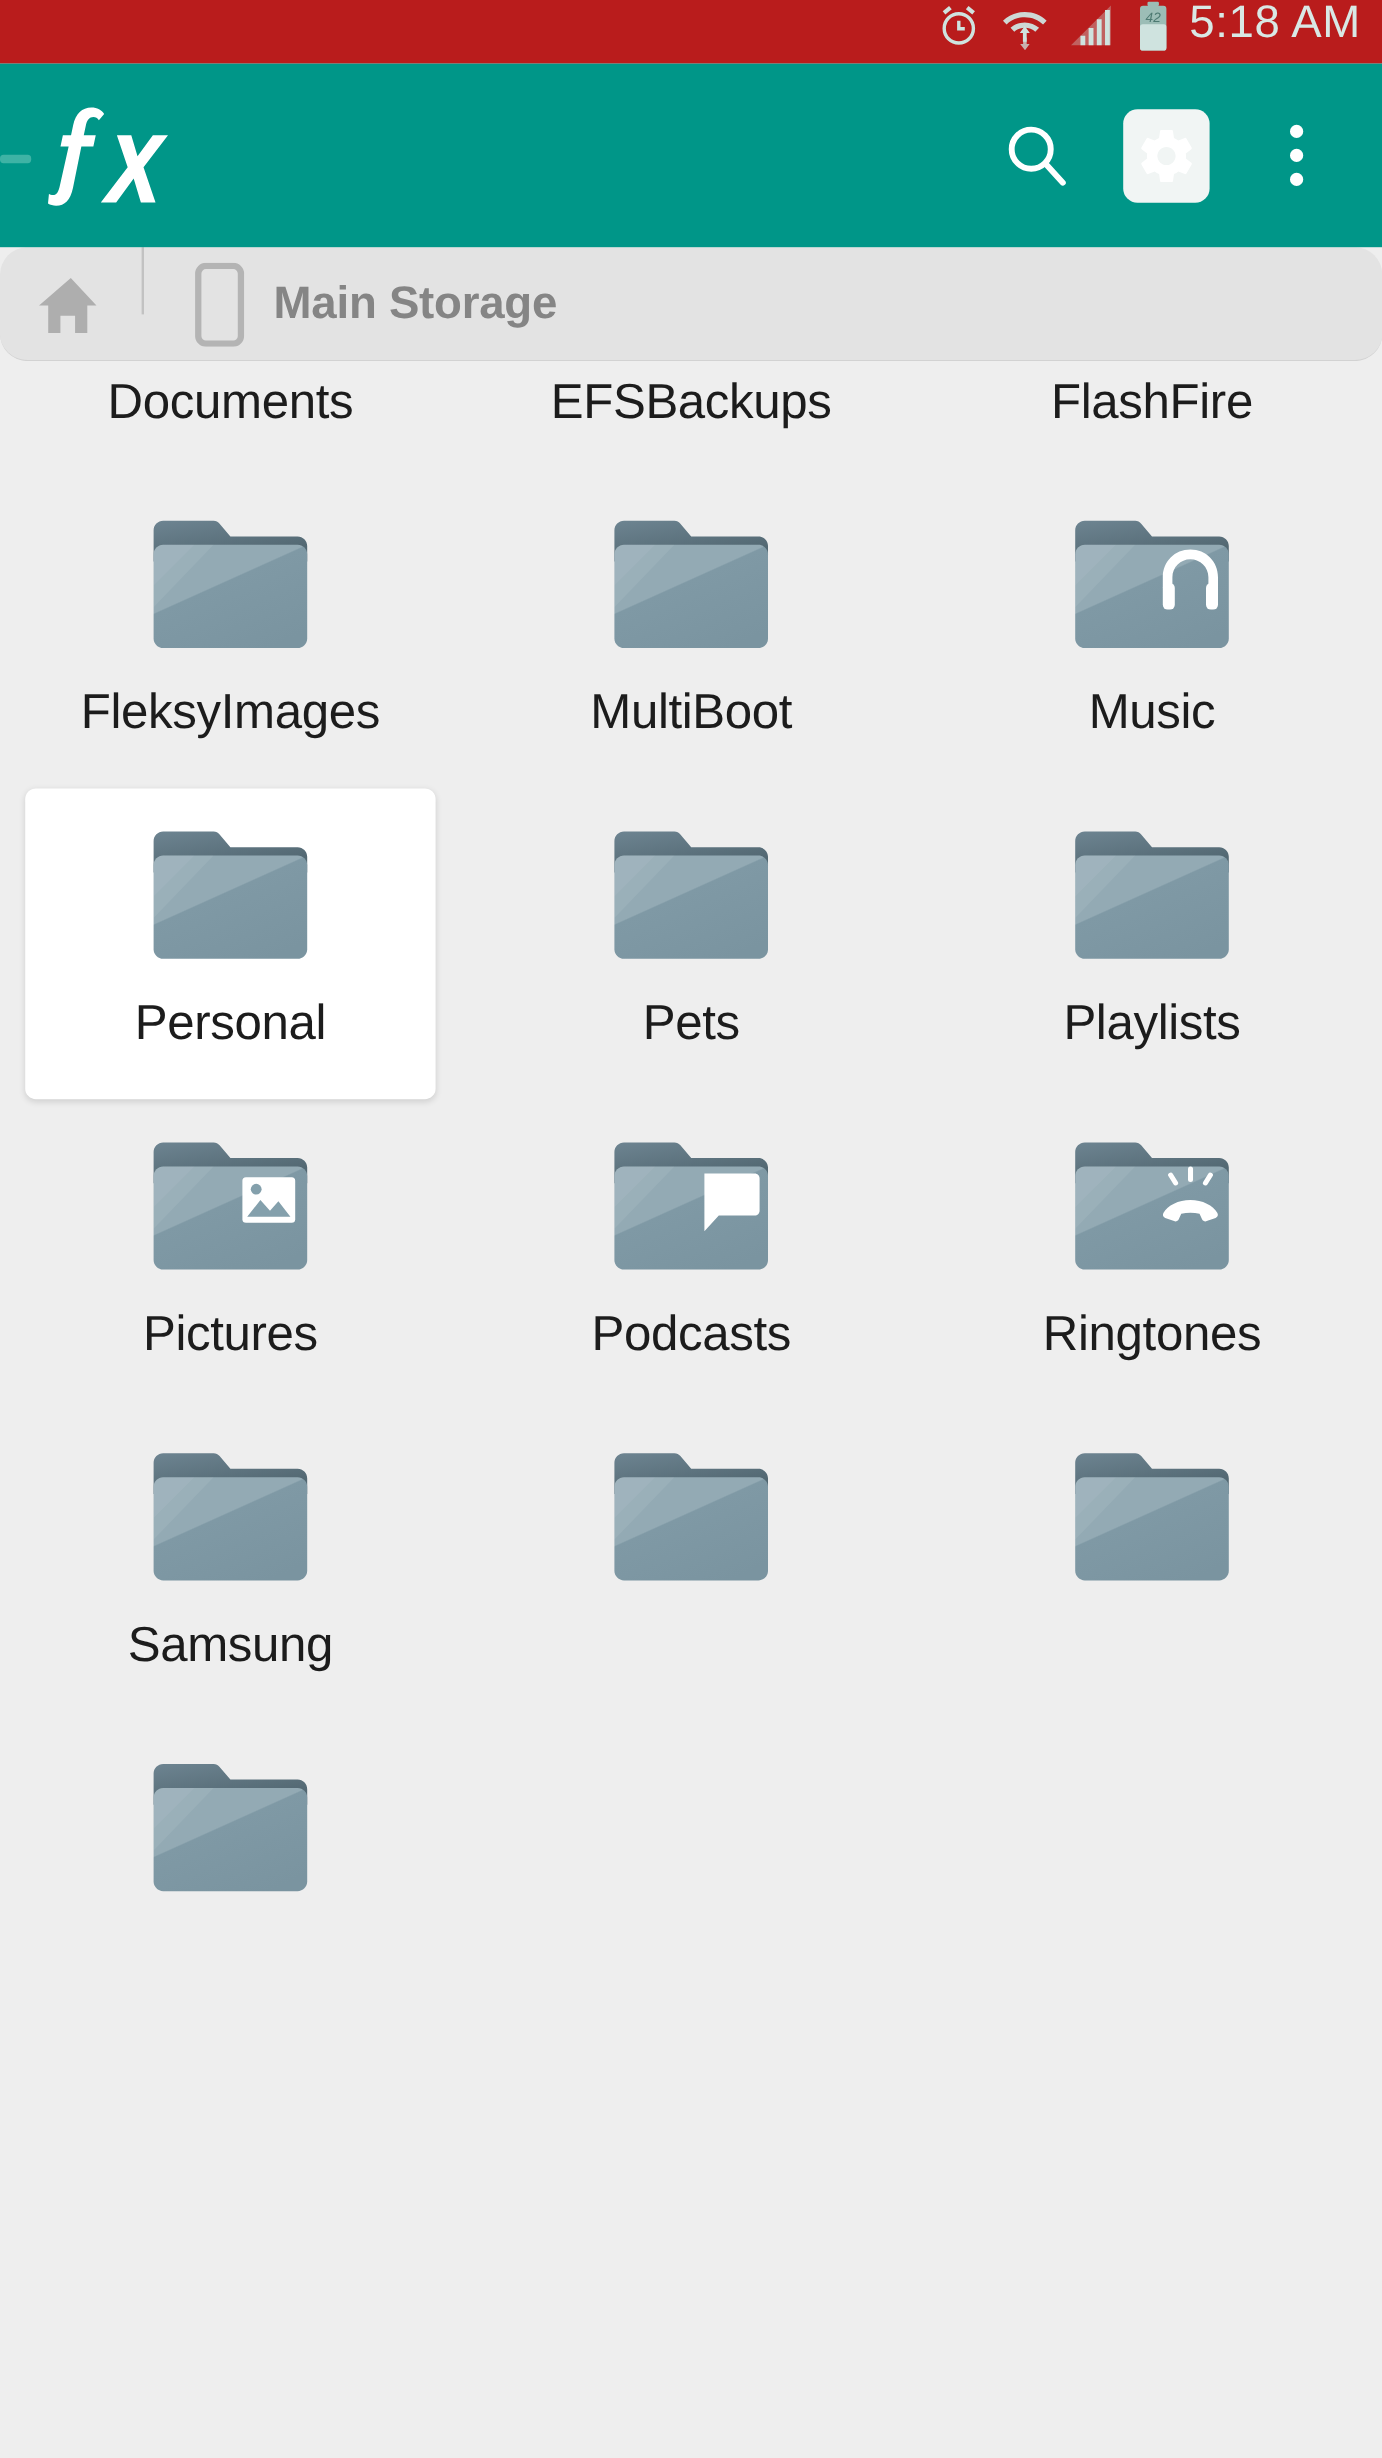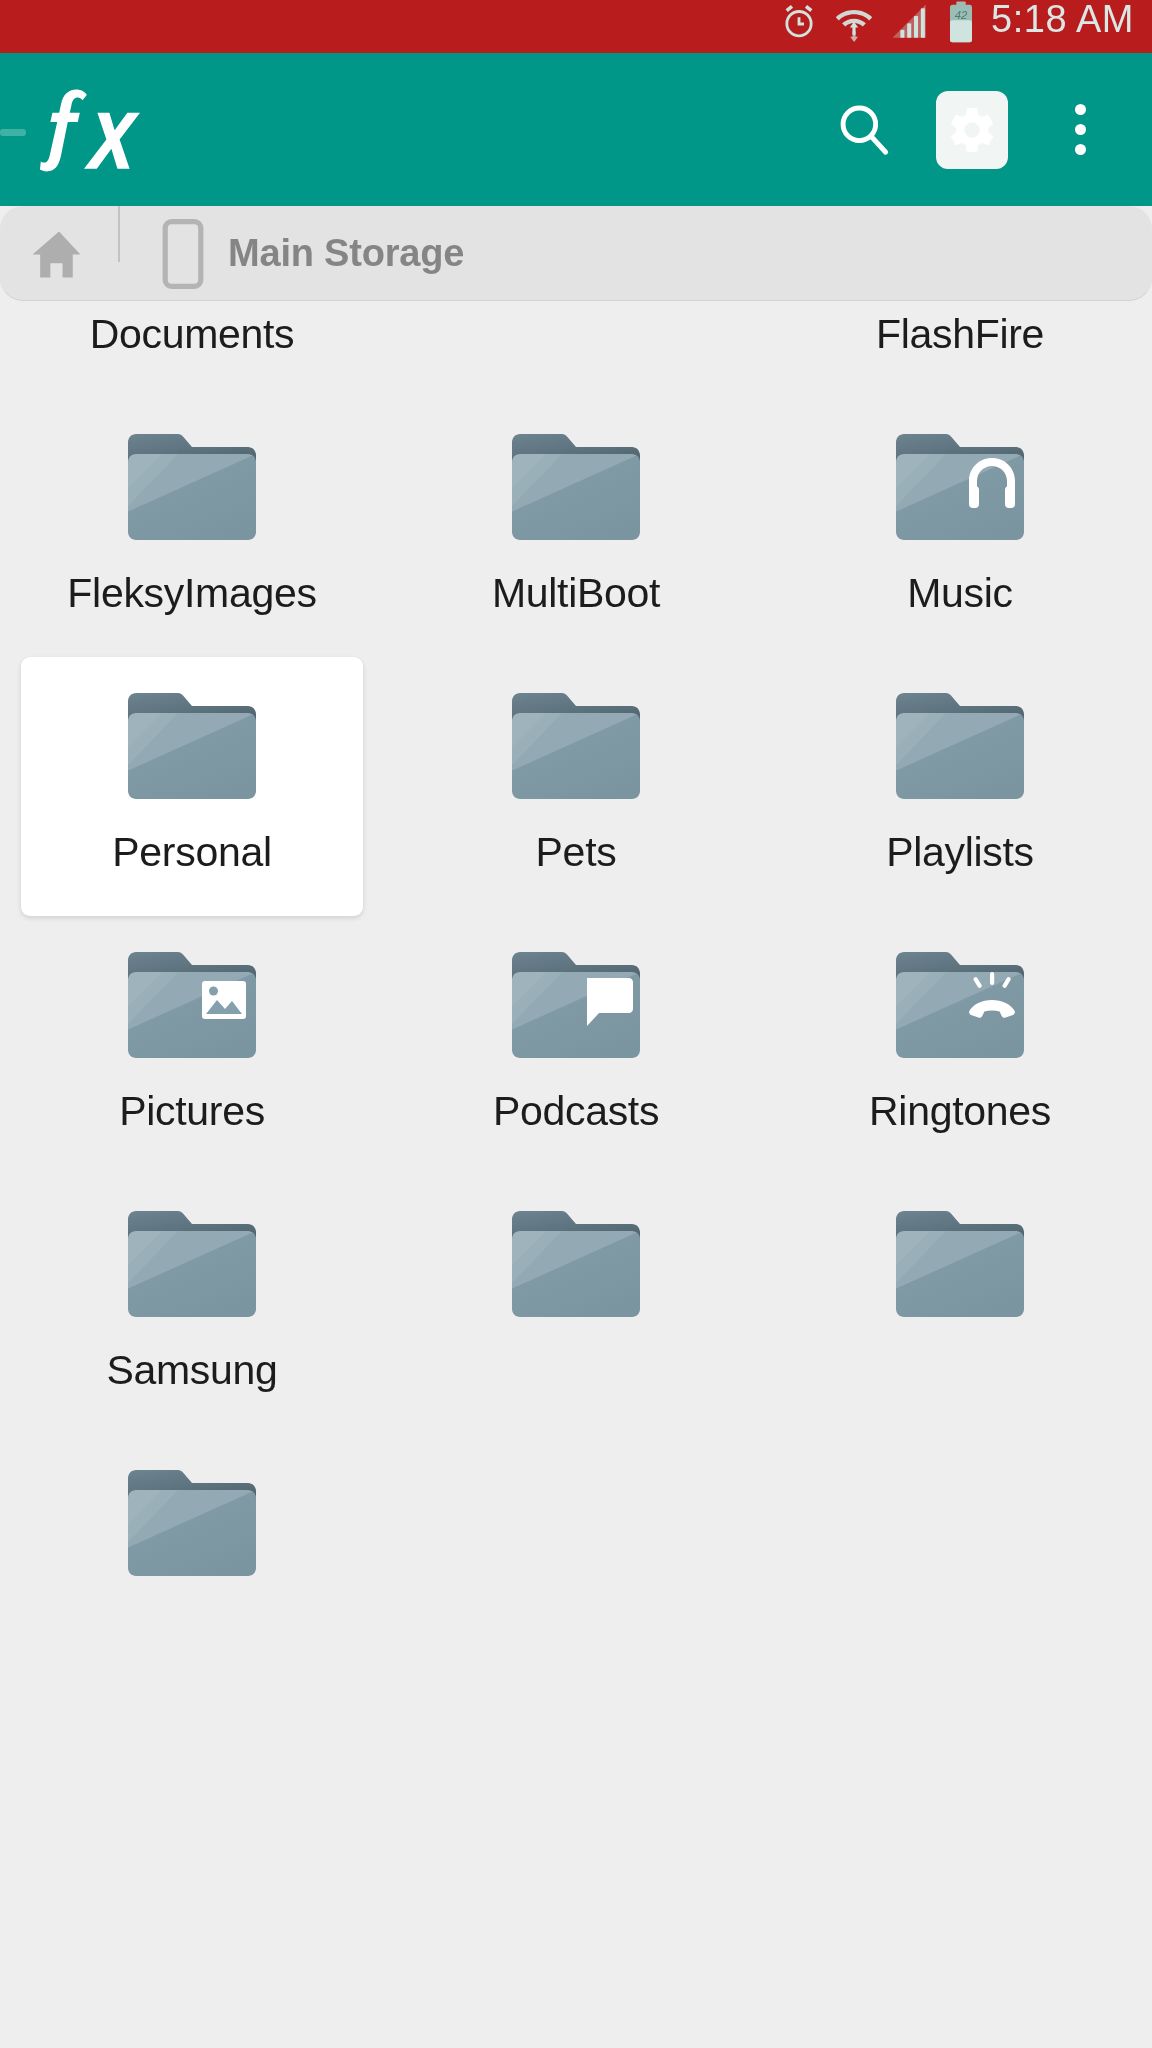--- a/index.html
+++ b/index.html
@@ -314,20 +314,21 @@
 <div class="grid-scroll">
   <div class="grid" id="grid">
       <div class="cell">
         <div class="selbg"></div>
         <div class="icon-slot"></div>
         <div class="label">Documents</div>
       </div>
       <div class="cell">
         <div class="selbg"></div>
         <div class="icon-slot"></div>
+        <div class="label">EFSBackups</div>
       </div>
       <div class="cell">
         <div class="selbg"></div>
         <div class="icon-slot"></div>
         <div class="label">FlashFire</div>
       </div>
       <div class="cell">
         <div class="selbg"></div>
         <div class="icon-slot">
           <svg class="folder-svg" viewBox="0 0 148 120">

